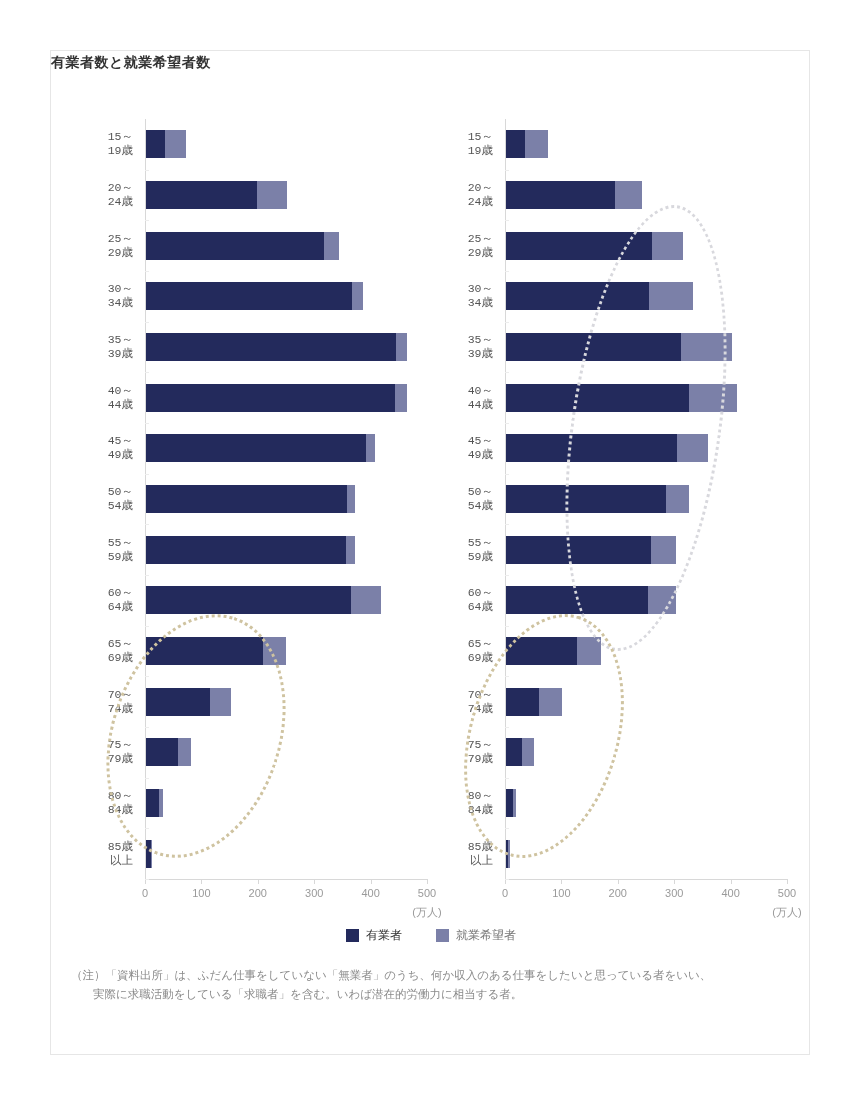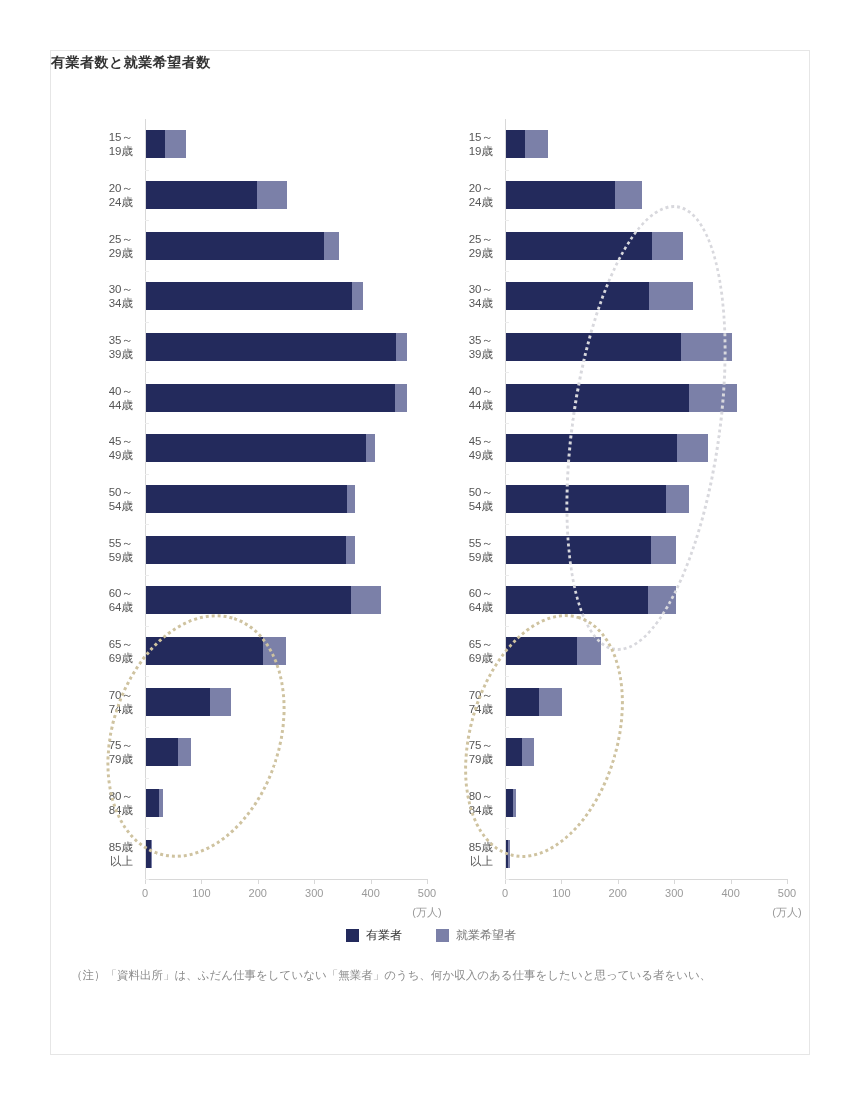--- a/index.html
+++ b/index.html
@@ -101,20 +101,21 @@
     position: absolute;
     right: 294px;
     top: 50%;
     transform: translateY(-50%);
     text-align: right;
     font-size: 11.5px;
     line-height: 14px;
     color: #555555;
     white-space: pre;
     width: 70px;
+    font-family: Liberation Mono, monospace;
   }
   .bar {
     position: absolute;
     top: 50%;
     transform: translateY(-50%);
     height: 28px;
     left: 1px;
     display: flex;
   }
   .seg-work   { background: #232a5c; height: 100%; }
@@ -484,19 +485,20 @@
         <span class="legend-text">有業者</span>
       </div>
       <div class="legend-item">
         <span class="legend-swatch wish"></span>
         <span class="legend-text muted">就業希望者</span>
       </div>
     </div>
 
     <div class="notes">
       <div>（注）「資料出所」は、ふだん仕事をしていない「無業者」のうち、何か収入のある仕事をしたいと思っている者をいい、</div>
+      <div class="indent">実際に求職活動をしている「求職者」を含む。いわば潜在的労働力に相当する者。</div>
     </div>
 
   <div class="ellipse gray" style="left: 520px; top: 152px; width: 150px; height: 450px; transform: rotate(8deg);"></div>
       <div class="ellipse tan" style="left: 60px; top: 560px; width: 170px; height: 250px; transform: rotate(18deg);"></div>
       <div class="ellipse tan" style="left: 418px; top: 560px; width: 150px; height: 250px; transform: rotate(16deg);"></div>
     </div>
 </div>
 
 </body></html>

